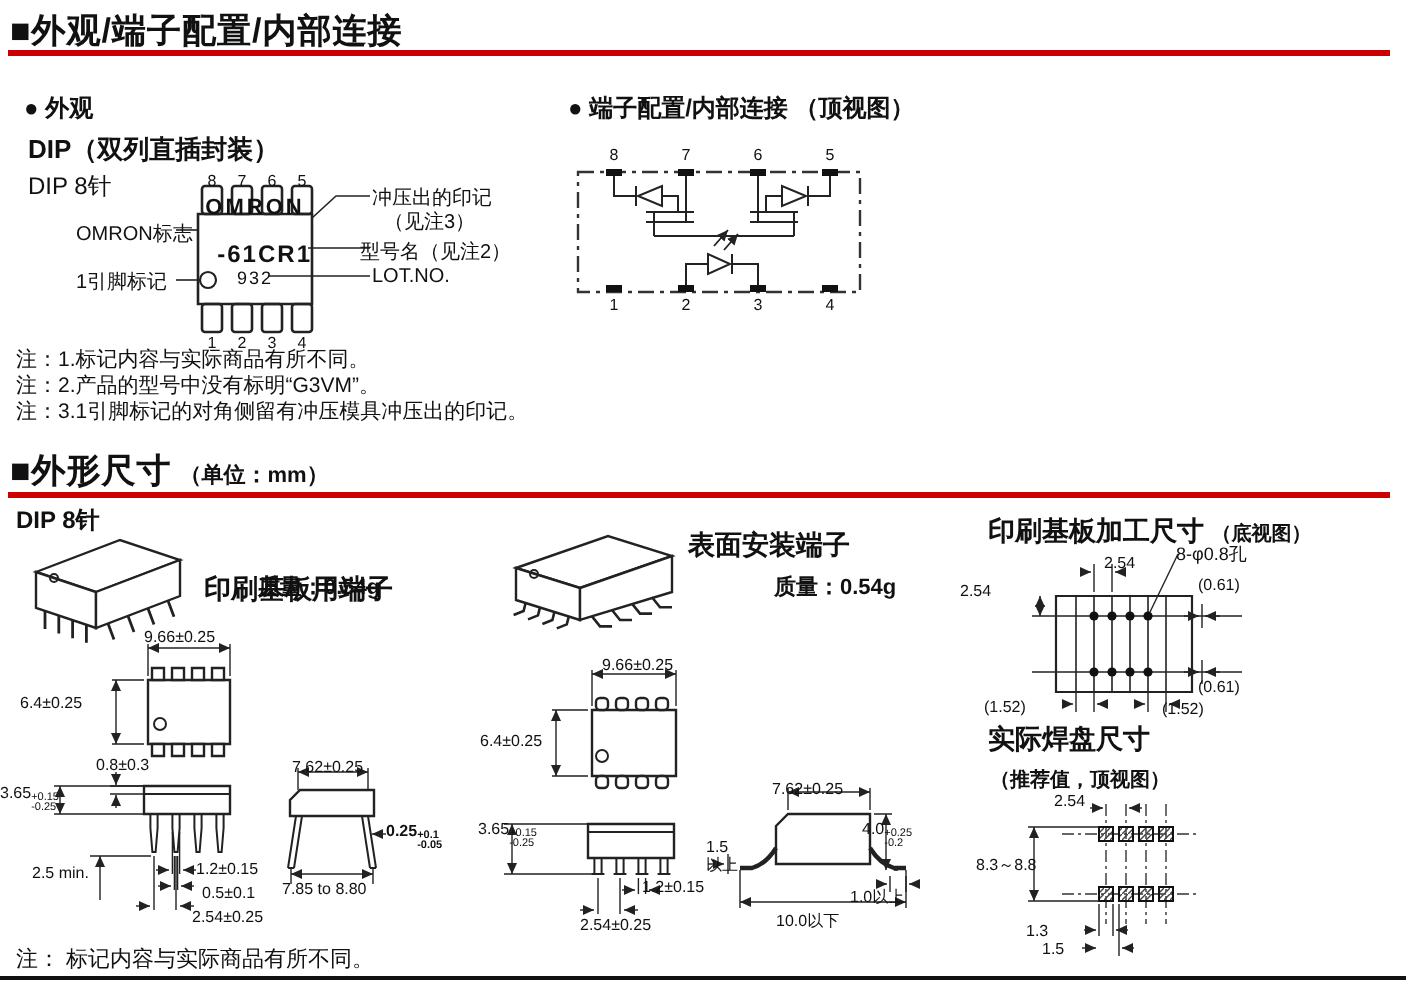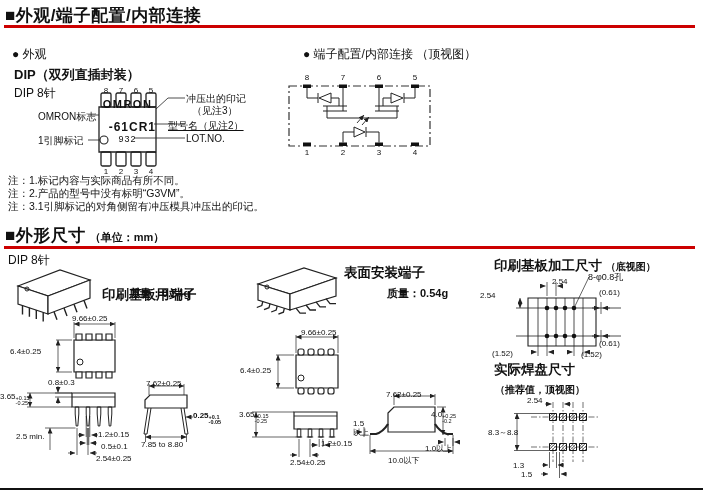--- a/index.html
+++ b/index.html
@@ -3,21 +3,21 @@
 <meta charset="utf-8">
 <style>
   html,body{margin:0;padding:0;background:#e8e8e8;}
   .page{position:relative;width:703px;height:494px;background:#ffffff;
         font-family:"Liberation Sans","DejaVu Sans",sans-serif;color:#111;overflow:hidden;}
   .abs{position:absolute;white-space:nowrap;}
   .t-main{font-size:17px;font-weight:bold;letter-spacing:.5px;}
   .t-unit{font-size:11px;font-weight:bold;margin-left:4px;}
   .rule-red{position:absolute;height:3px;background:#cc0000;}
   .rule-blk{position:absolute;height:2px;background:#111;}
-  .h2{font-size:12px;font-weight:normal;}
+  .h2{font-size:12px;font-weight:bold;}
   .h3{font-size:13.5px;font-weight:bold;}
   .h4{font-size:11px;font-weight:bold;}
   .small{font-size:10px;}
   .note{font-size:10.5px;line-height:13px;}
   .dim{font-size:8px;}
   .dim .tol{display:inline-flex;flex-direction:column;line-height:5px;font-size:5.5px;vertical-align:-1px;}
   .dim .tol i{font-style:normal;}
   .pin{font-size:8px;width:10px;text-align:center;}
   .ra{margin-left:12px;}
   .logo{font-size:11px;font-weight:bold;letter-spacing:1.5px;text-align:center;}
@@ -80,28 +80,28 @@
   <span class="abs pin" style="left:146px;top:167px;">4</span>
 
   <span class="abs logo" style="left:99px;top:98px;width:57px;">OMRON</span>
   <span class="abs model" style="left:99px;top:120px;width:57px;text-align:right;">-61CR1</span>
   <span class="abs lotno" style="left:99px;top:134px;width:57px;">932</span>
 
   <span class="abs small ra" style="left:26px;top:110px;width:60px;">OMRON标志</span>
   <span class="abs small ra" style="left:26px;top:134px;width:60px;">1引脚标记</span>
   <span class="abs small" style="left:186px;top:92px;">冲压出的印记</span>
   <span class="abs small" style="left:192px;top:104px;">（见注3）</span>
-  <span class="abs small" style="left:168px;top:119px;text-decoration:underline;">型号名（见注2）</span>
+  <span class="abs small" style="left:180px;top:119px;">型号名（见注2）</span>
   <span class="abs small" style="left:186px;top:133px;">LOT.NO.</span>
 
   <div class="abs note" style="left:8px;top:174px;">注：1.标记内容与实际商品有所不同。</div>
   <div class="abs note" style="left:8px;top:187px;">注：2.产品的型号中没有标明“G3VM”。</div>
   <div class="abs note" style="left:8px;top:200px;">注：3.1引脚标记的对角侧留有冲压模具冲压出的印记。</div>
 
-  <div class="abs h2" style="left:284px;top:46px;margin-left:19px;">● 端子配置/内部连接 （顶视图）</div>
+  <div class="abs h2" style="left:284px;top:46px;">● 端子配置/内部连接 （顶视图）</div>
   <svg class="draw" style="left:287px;top:82px;" width="150" height="70" viewBox="0 0 150 70">
     <rect x="2" y="4" width="141" height="60" fill="none" stroke="#333" stroke-width="1.2" stroke-dasharray="8 3 2 3"></rect>
     <g fill="#111" stroke="none">
       <rect x="16" y="2.5" width="8" height="3.5"></rect>
         <rect x="52" y="2.5" width="8" height="3.5"></rect>
       <rect x="88" y="2.5" width="8" height="3.5"></rect>
         <rect x="124" y="2.5" width="8" height="3.5"></rect>
       <rect x="16" y="60.5" width="8" height="3.5"></rect>
         <rect x="52" y="60.5" width="8" height="3.5"></rect>
       <rect x="88" y="60.5" width="8" height="3.5"></rect>
@@ -406,15 +406,16 @@
       <path d="M73.5,62 V88"></path>
       <path d="M55,84 H62" marker-end="url(#ar)"></path>
         <path d="M81,84 H75" marker-end="url(#ar)"></path>
     </g>
   </svg>
   <span class="abs dim" style="left:527px;top:396px;">2.54</span>
   <span class="abs dim" style="left:488px;top:427px;">8.3～8.8</span>
   <span class="abs dim" style="left:513px;top:461px;">1.3</span>
   <span class="abs dim" style="left:521px;top:470px;">1.5</span>
 
+  <div class="abs note" style="left:8px;top:474px;font-size:11px;">注： 标记内容与实际商品有所不同。</div>
   <div class="rule-blk" style="left:0px;top:488px;width:703px;"></div>
 
 </div>
 
 </body></html>

